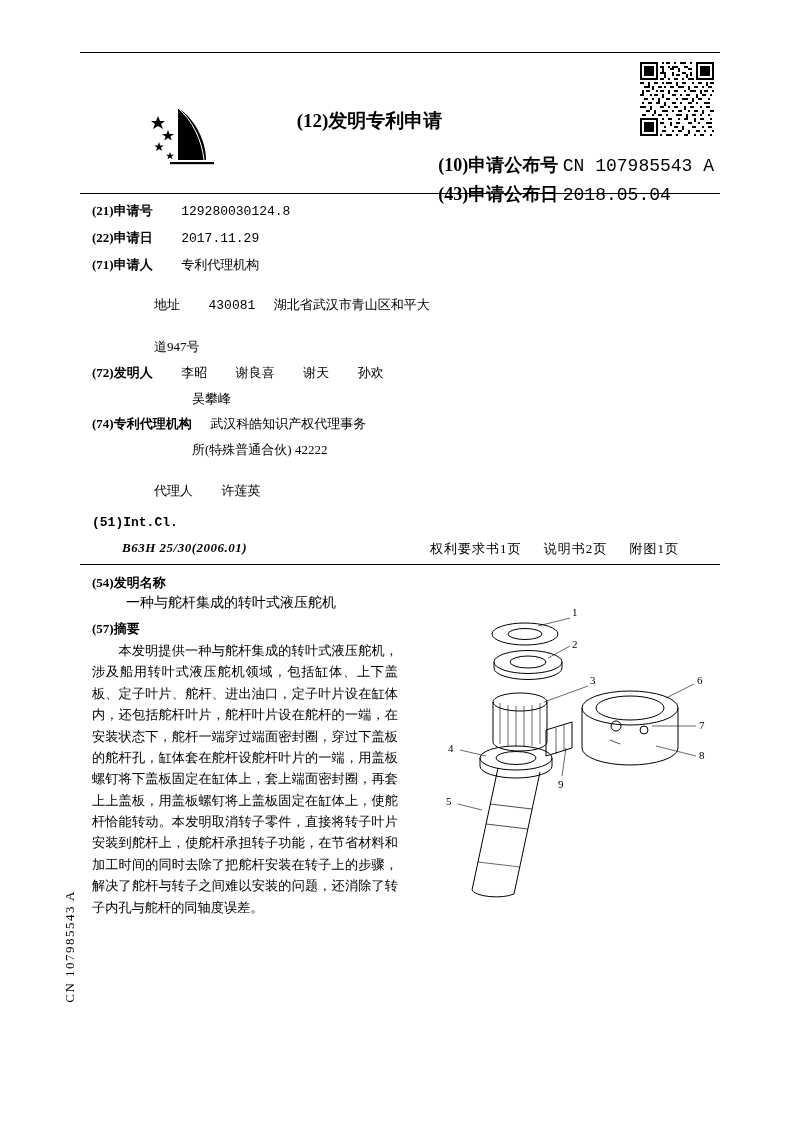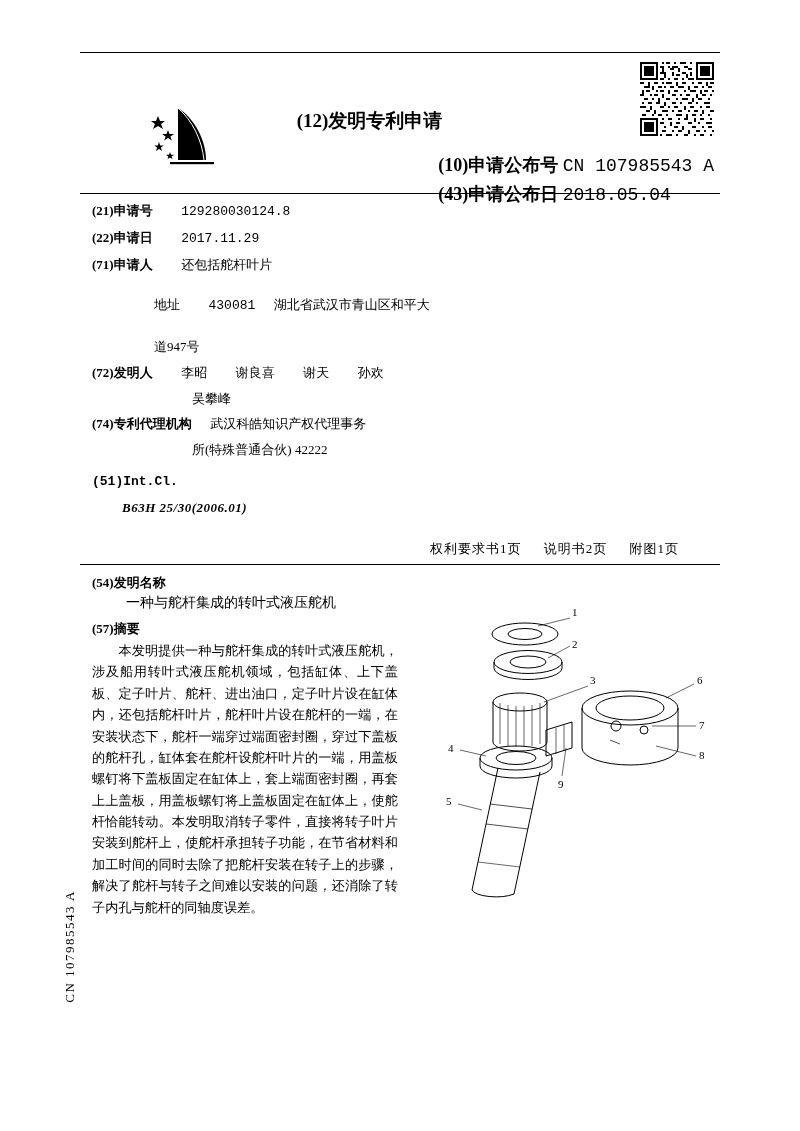--- a/index.html
+++ b/index.html
@@ -367,21 +367,21 @@
 
     <div class="row">
       <span class="code">(22)申请日</span>
       <span class="sp"></span>
       <span class="mono">2017.11.29</span>
     </div>
 
     <div class="row">
       <span class="code">(71)申请人</span>
       <span class="sp"></span>
-      <span>还包括舵杆叶片</span>
+      <span>专利代理机构</span>
     </div>
 
     <div class="row ind2">
       <span>地址</span>
       <span class="sp"></span>
       <span class="mono">430081</span>
       <span class="sp-sm"></span>
       <span>湖北省武汉市青山区和平大</span>
     </div>
 
@@ -408,20 +408,25 @@
     <div class="row">
       <span class="code">(74)专利代理机构</span>
       <span class="sp-sm"></span>
       <span>武汉科皓知识产权代理事务</span>
     </div>
 
     <div class="row ind3">
       <span>所(特殊普通合伙)  42222</span>
     </div>
 
+    <div class="row ind2">
+      <span>代理人</span>
+      <span class="sp"></span>
+      <span>许莲英</span>
+    </div>
 
     <div class="row" style="margin-top:8px">
       <span class="code mono">(51)Int.Cl.</span>
     </div>
     <div class="row ipc-line">
       <span>B63H 25/30(2006.01)</span>
     </div>
   </div>
 
   <div class="pagecount">

